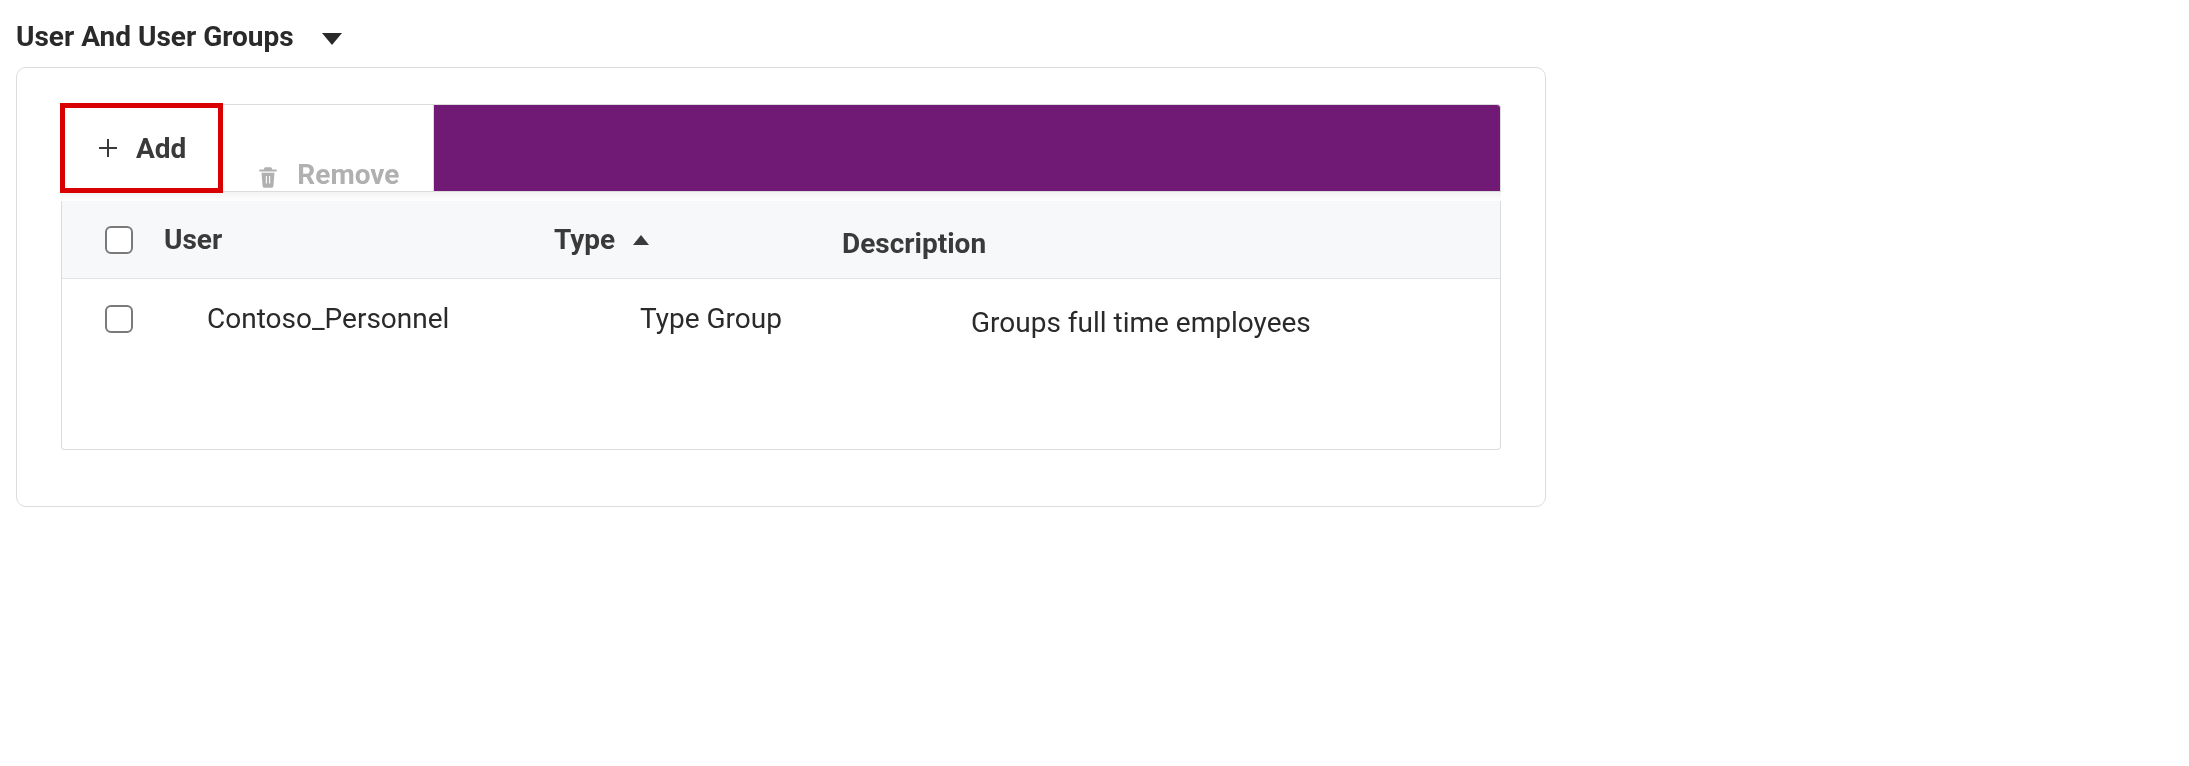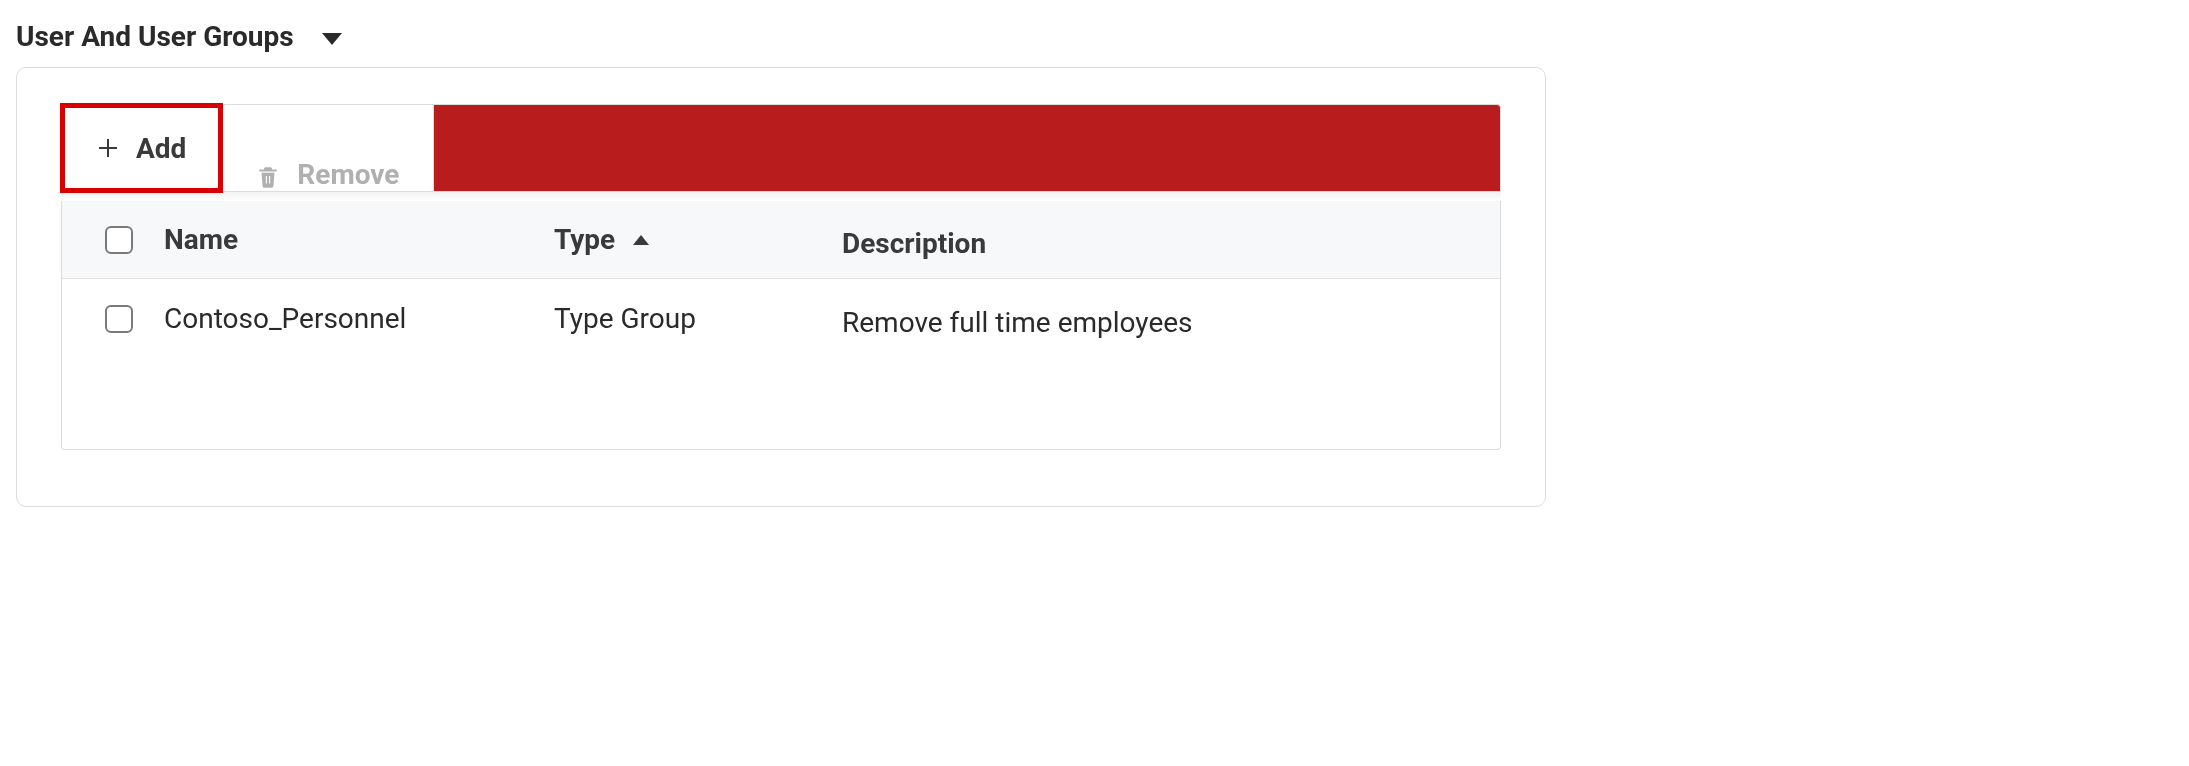--- a/index.html
+++ b/index.html
@@ -33,21 +33,21 @@
       border: 1px solid #dcdcdc;
       border-radius: 10px;
       padding: 36px 44px 56px 44px;
       width: 1530px;
       max-width: 100%;
     }
     .toolbar {
       display: flex;
       border: 1px solid #dcdcdc;
       border-radius: 4px 4px 0 0;
-      background: #b91c1c;
+      background: #701a75;
       height: 88px;
       position: relative;
     }
     .toolbar-btn {
       display: flex;
       align-items: center;
       gap: 16px;
       padding: 0 34px;
       border-right: 1px solid #dcdcdc;
       cursor: pointer;
@@ -101,20 +101,21 @@
       margin-left: 6px;
     }
     .trow {
       display: flex;
       align-items: center;
       height: 80px;
       padding: 0 22px;
       font-size: 28px;
       color: #2a2a2a;
       border-bottom: 1px solid transparent;
+      gap: 43px;
     }
     .spacer-row { height: 90px; }
     .checkbox {
       width: 28px;
       height: 28px;
       border: 2px solid #7a7a7a;
       border-radius: 6px;
       background: #ffffff;
       cursor: pointer;
     }
@@ -155,21 +156,21 @@
   </div>
 
   <div class="table-shadow"></div>
 
   <div class="table-wrap">
     <div class="thead">
       <div class="col-check">
         <div class="checkbox"></div>
       </div>
       <div class="col-name">
-        <span>Name</span>
+        <span>User</span>
       </div>
       <div class="col-type">
         <span>Type</span>
         <span class="sort-asc"></span>
       </div>
       <div class="col-desc">
         <span>Description</span>
       </div>
     </div>
 
@@ -177,20 +178,20 @@
       <div class="col-check">
         <div class="checkbox"></div>
       </div>
       <div class="col-name">
         <span>Contoso_Personnel</span>
       </div>
       <div class="col-type-cell">
         <span>Type Group</span>
       </div>
       <div class="col-desc">
-        <span>Remove full time employees</span>
+        <span>Groups full time employees</span>
       </div>
     </div>
 
     <div class="spacer-row"></div>
   </div>
 
 </div>
 
 </body></html>

